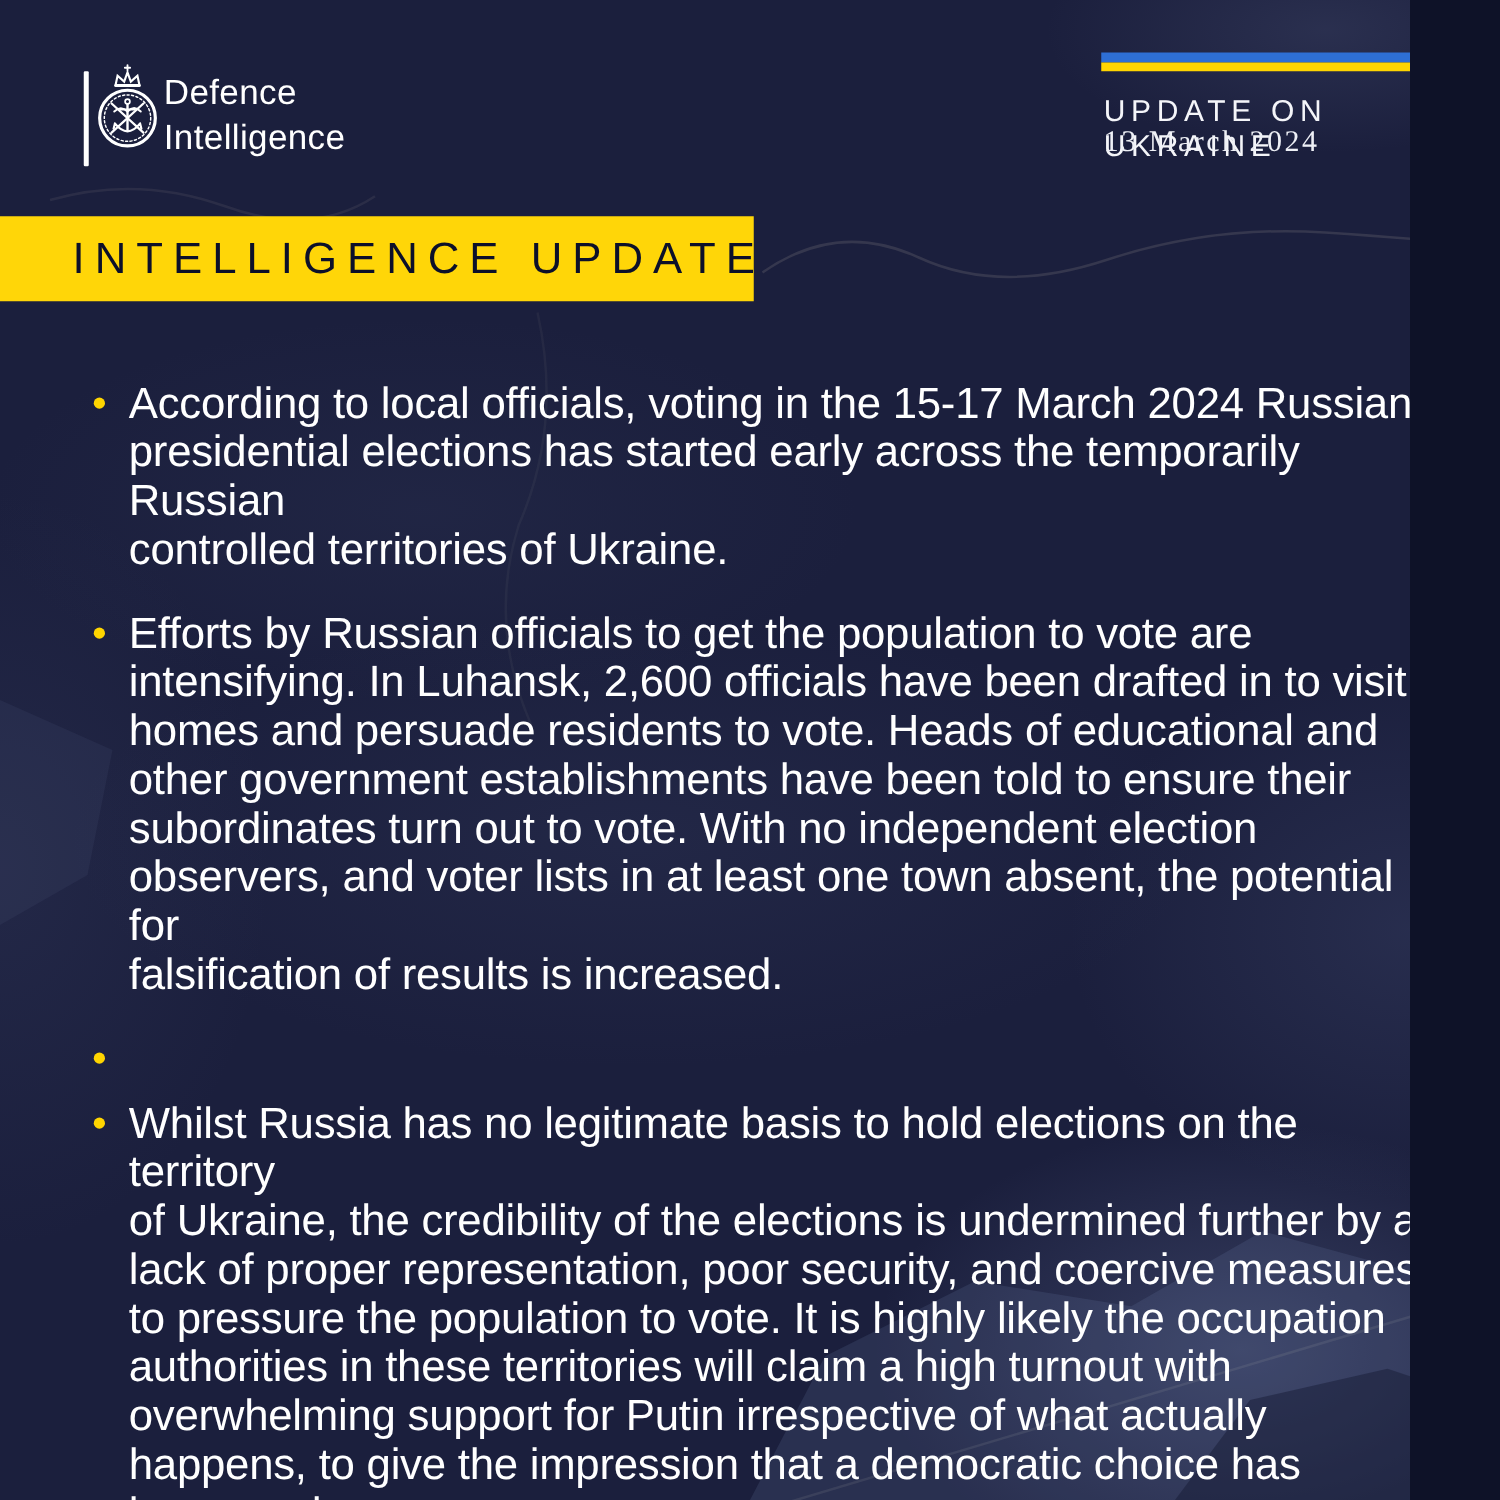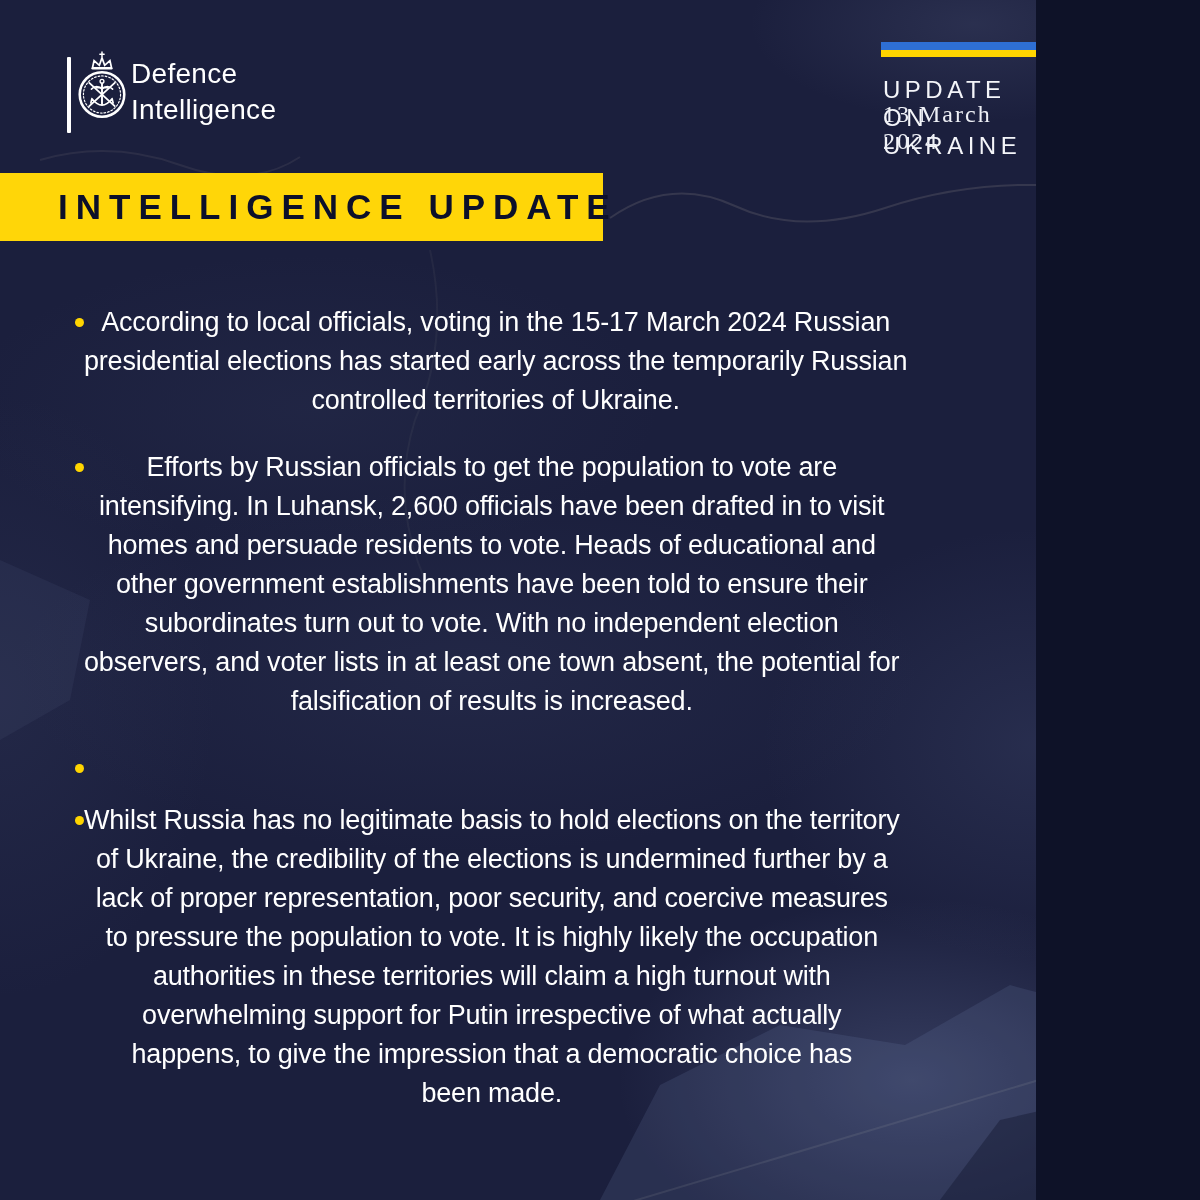--- a/index.html
+++ b/index.html
@@ -1,17 +1,17 @@
 <!DOCTYPE html>
 <html><head>
 <meta charset="utf-8">
 <style>
   html,body{margin:0;padding:0;background:#0e1228;}
   .canvas{
-    position:relative;width:1036px;height:1200px;overflow:hidden;
+    position:relative;width:1128px;height:1200px;overflow:hidden;
     background-color:#1b1f3d;
     background-image:
       radial-gradient(ellipse 420px 260px at 88% 90%, rgba(116,130,175,0.30), transparent 70%),
       radial-gradient(ellipse 380px 300px at 100% 62%, rgba(84,96,138,0.22), transparent 72%),
       radial-gradient(ellipse 650px 260px at 45% 56%, rgba(72,82,120,0.16), transparent 70%),
       radial-gradient(ellipse 500px 220px at 30% 34%, rgba(66,76,112,0.14), transparent 70%),
       radial-gradient(ellipse 320px 140px at 94% 2%, rgba(104,114,152,0.20), transparent 70%),
       radial-gradient(ellipse 300px 420px at 0% 58%, rgba(80,90,130,0.15), transparent 72%);
     font-family:"Liberation Sans", sans-serif;
   }
@@ -25,27 +25,27 @@
 
   
   .flag{position:absolute;left:881px;top:42px;width:319px;height:15px;display:flex;flex-direction:column;}
   .flag .b{height:8px;background:#2e6fd4;}
   .flag .y{height:7px;background:#ffd500;}
   .update-label{position:absolute;left:883px;top:76px;color:#f4f5f9;font-size:24px;letter-spacing:4.5px;font-weight:400;}
   .update-date{position:absolute;left:883px;top:101px;color:#eef0f6;font-family:"Liberation Serif", serif;font-size:24px;letter-spacing:2px;}
 
   
   .banner{position:absolute;left:0;top:173px;width:603px;height:68px;background:#ffd608;display:flex;align-items:center;}
-  .banner-label{padding-left:58px;color:#0c102a;font-size:35px;font-weight:700;letter-spacing:8px;white-space:nowrap;}
+  .banner-label{padding-left:58px;color:#0c102a;font-size:35px;font-weight:400;letter-spacing:8px;white-space:nowrap;}
 
   
   .bullets{position:absolute;left:75px;top:303px;width:1075px;}
   .bullet-item{display:flex;margin-bottom:28px;}
   .dot{flex:none;width:9px;height:9px;border-radius:50%;background:#ffd500;margin-top:15px;}
-  .bullet-text{color:#ffffff;font-size:27px;line-height:39px;letter-spacing:-0.2px;white-space:pre-line;text-align:center;}
+  .bullet-text{margin-left:19px;color:#ffffff;font-size:35px;line-height:39px;letter-spacing:-0.2px;white-space:pre-line;}
 </style>
 </head>
 <body>
 
 <div class="canvas">
 
   <svg class="texture" width="1200" height="1200" viewBox="0 0 1200 1200">
     <path d="M610 218 q60 -42 125 -12 t150 2 t175 -22 t140 12" fill="none" stroke="rgba(190,178,165,0.16)" stroke-width="2"></path>
     <path d="M40 160 q70 -20 140 5 t120 -8" fill="none" stroke="rgba(190,178,165,0.10)" stroke-width="2"></path>
     <path d="M620 1205 L1200 1032" fill="none" stroke="rgba(200,195,185,0.12)" stroke-width="2"></path>

